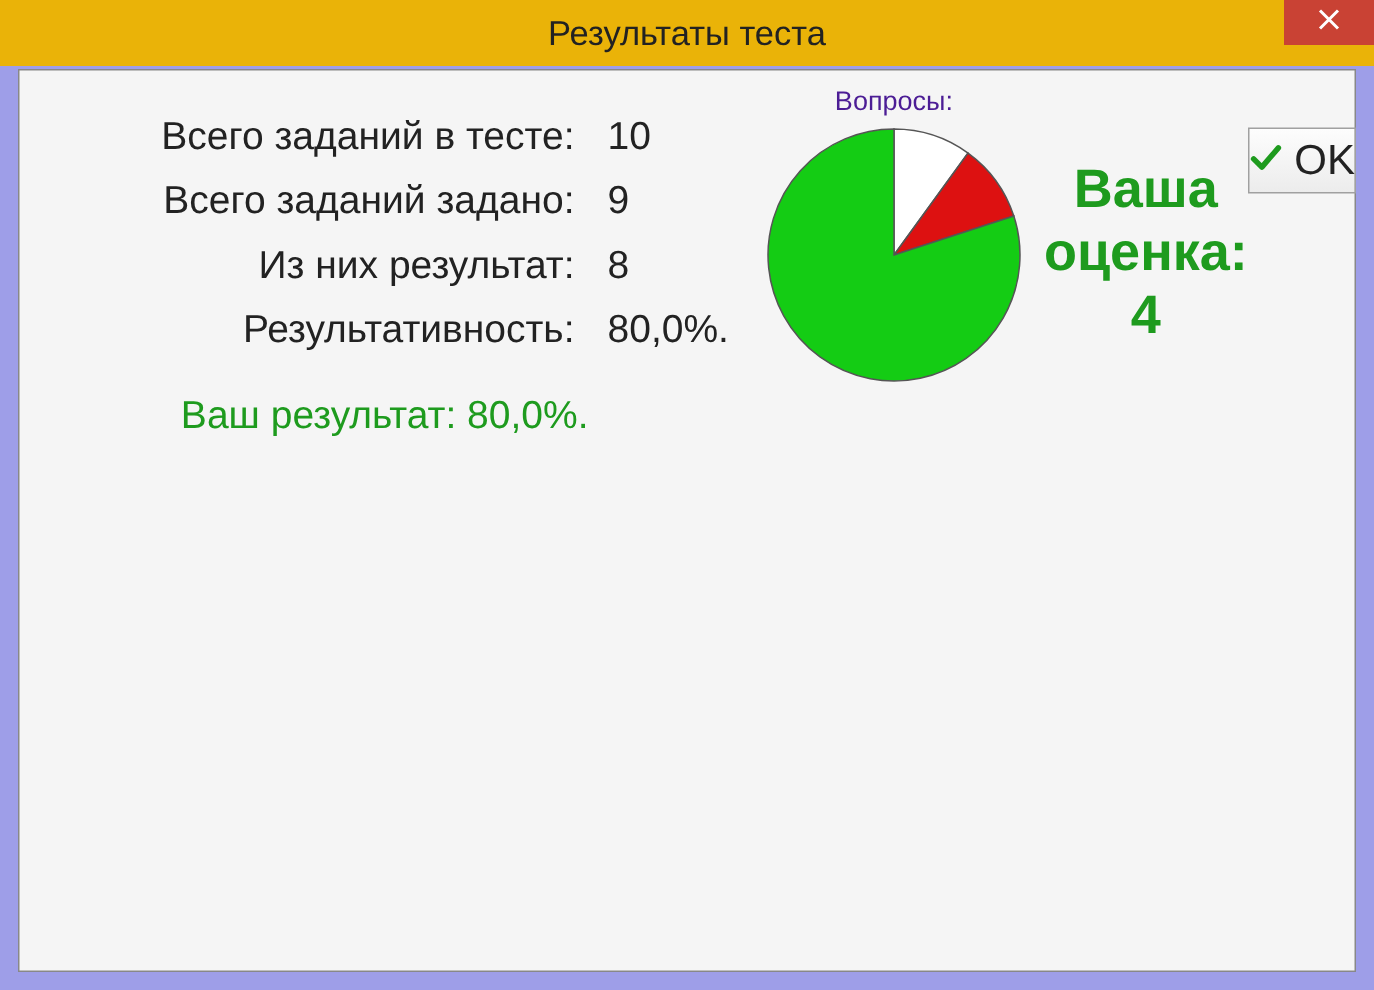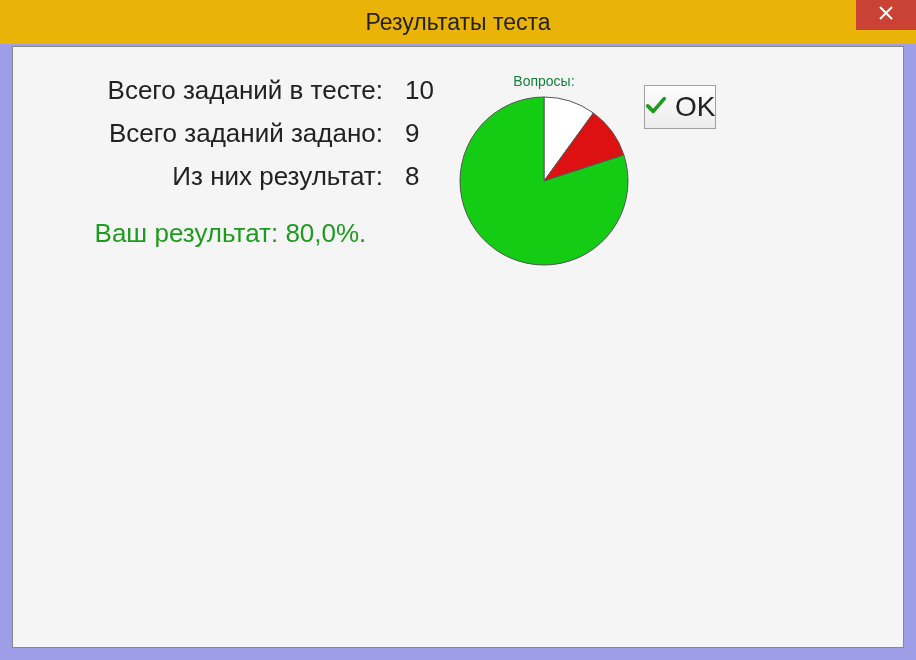--- a/index.html
+++ b/index.html
@@ -85,24 +85,23 @@
     .charts {
       width: 200px;
       display: flex;
       flex-direction: column;
       gap: 6px;
     }
     .chart-block {
       text-align: center;
     }
     .chart-title {
-      font-size: 14px;
-      color: #15803d;
+      font-size: 18px;
+      color: #4c1d95;
       margin-bottom: 2px;
-      margin-top: 16px;
     }
     .chart-holder svg { display: block; margin: 0 auto; }
     .grade-area {
       text-align: center;
       margin-top: 48px;
     }
     .grade {
       color: #1e9b1e;
       font-size: 36px;
       font-weight: bold;
@@ -145,39 +144,46 @@
           <div class="stat-value">10</div>
         </div>
         <div class="stat-row">
           <div class="stat-label">Всего заданий задано:</div>
           <div class="stat-value">9</div>
         </div>
         <div class="stat-row">
           <div class="stat-label">Из них результат:</div>
           <div class="stat-value">8</div>
         </div>
+        <div class="stat-row">
+          <div class="stat-label">Результативность:</div>
+          <div class="stat-value">80,0%.</div>
+        </div>
         <div class="score-summary">
           <div>Ваш результат: 80,0%.</div>
         </div>
       </div>
 
       <div class="charts">
         <div class="chart-block">
           <div class="chart-title">Вопросы:</div>
           <div class="chart-holder">
             <svg id="pie-questions" width="180" height="180" viewBox="0 0 180 180">
                 <path d="M 90 90 L 90 6 A 84 84 0 0 1 139.37396119256775 22.042572472504418 Z" fill="#ffffff" stroke="#555" stroke-width="1"></path>
                 <path d="M 90 90 L 139.37396119256775 22.042572472504418 A 84 84 0 0 1 169.8887473687929 64.04257247250442 Z" fill="#d11" stroke="#555" stroke-width="1"></path>
                 <path d="M 90 90 L 169.8887473687929 64.04257247250442 A 84 84 0 1 1 89.99999999999999 6 Z" fill="#14cc14" stroke="#555" stroke-width="1"></path>
               </svg>
           </div>
         </div>
       </div>
     </div>
 
+    <div class="grade-area">
+      <div class="grade">Ваша оценка: 4</div>
+    </div>
 
     <div class="ok-btn">
       <span>
         <svg viewBox="0 0 24 24">
             <path d="M3 13 L9 19 L21 5" stroke="#1e9b1e" stroke-width="4" fill="none" stroke-linecap="round" stroke-linejoin="round"></path>
           </svg>
       </span>
       <span>OK</span>
     </div>
   </div>

